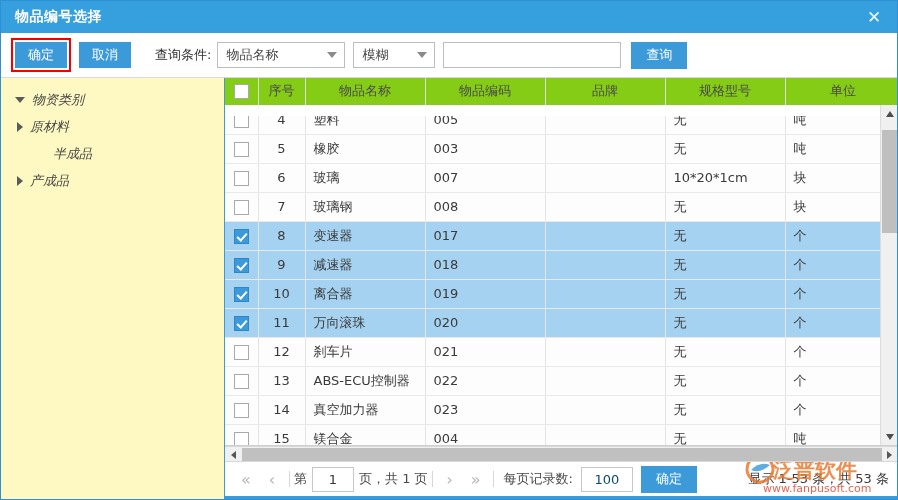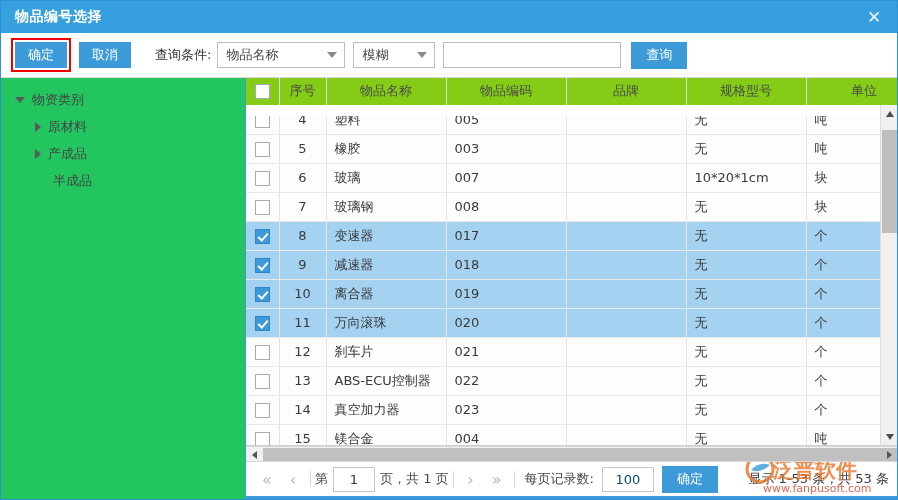--- a/index.html
+++ b/index.html
@@ -102,34 +102,35 @@
     height:27px; width:56px; font-size:13px; font-family:inherit;
     cursor:pointer;
   }
 
   
   .body {
     display:flex;
     height: 421px;
   }
   .tree {
-    width:245px;
+    width:224px;
     border-right:1px solid #3d9ad9;
-    background:#22c55e;
+    background:#fef9c3;
     padding-top:8px;
     overflow:hidden;
+    font-style:italic;
   }
   .tnode {
     display:flex; align-items:center;
     height:27px;
     font-size:13px; color:#444;
     cursor:pointer;
     padding-left:14px;
   }
-  .tnode.lvl2 { padding-left:34px; }
+  .tnode.lvl2 { padding-left:16px; }
   .tnode.lvl2n { padding-left:52px; }
   .tri-down {
     width:0;height:0;
     border-left:5px solid transparent;
     border-right:5px solid transparent;
     border-top:6px solid #5a5a5a;
     margin-right:7px;
   }
   .tri-right {
     width:0;height:0;
@@ -382,26 +383,26 @@
 
     <div class="tree">
       <div class="tnode">
         <span class="tri-down"></span>
         <span>物资类别</span>
       </div>
       <div class="tnode lvl2">
         <span class="tri-right"></span>
         <span>原材料</span>
       </div>
+      <div class="tnode lvl2n">
+        <span>半成品</span>
+      </div>
       <div class="tnode lvl2">
         <span class="tri-right"></span>
         <span>产成品</span>
-      </div>
-      <div class="tnode lvl2n">
-        <span>半成品</span>
       </div>
     </div>
 
     <div class="right">
 
       <div class="grid-wrap">
         <div class="grid-scroller">
           <table class="grid">
             <thead>
               <tr>

